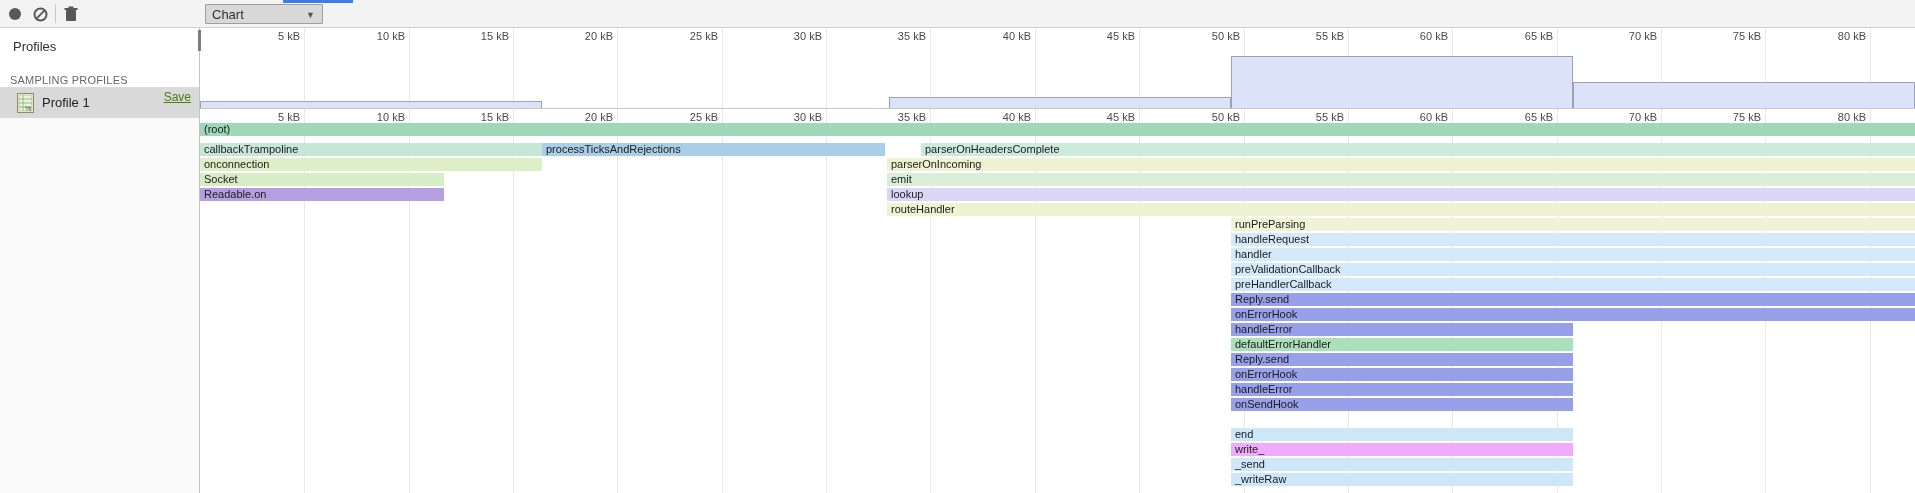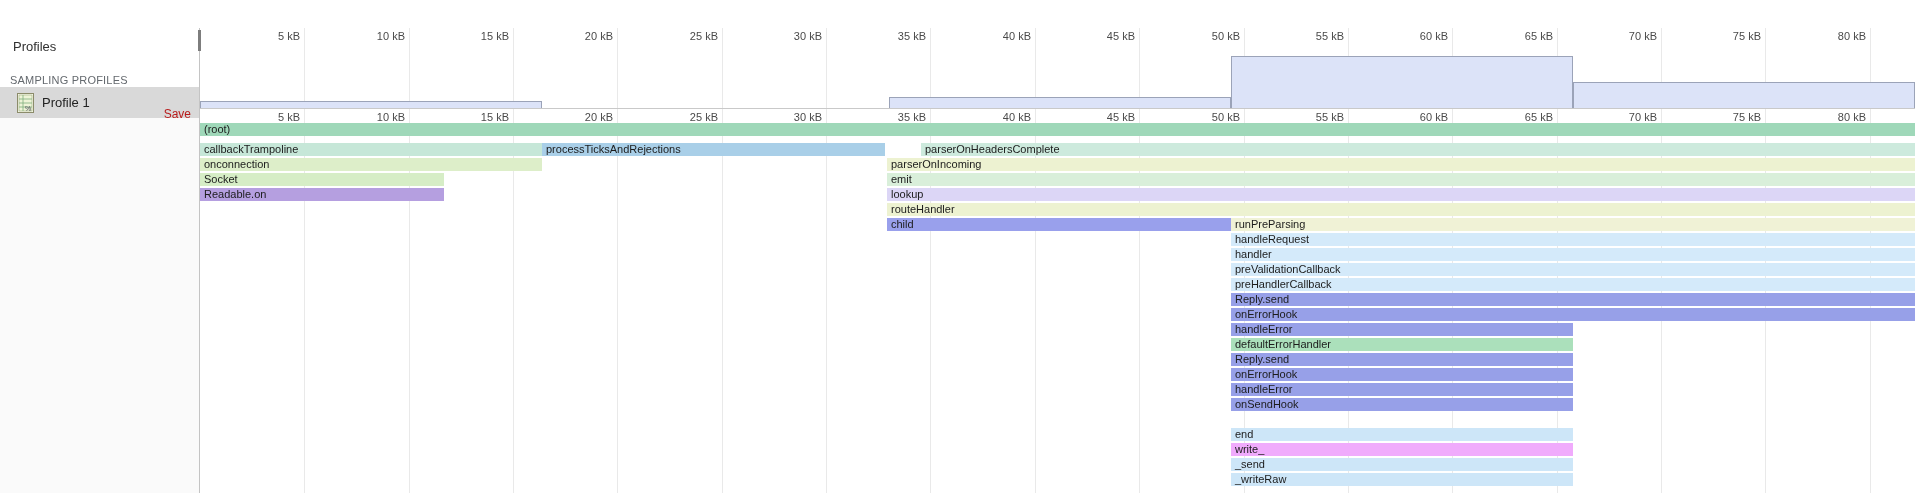--- a/index.html
+++ b/index.html
@@ -13,41 +13,67 @@
   #chart-select{position:absolute;left:205px;top:4px;width:118px;height:20px;background:#d8d8d8;border:1px solid #9e9e9e;border-radius:1px;display:flex;align-items:center;box-sizing:border-box;padding:0 6px;color:#303030;font-size:13px;}
   #chart-select .arrow{position:absolute;right:7px;top:5px;font-size:9px;color:#555;}
 
   
   #sidebar{position:absolute;left:0;top:28px;width:200px;height:465px;background:#ffffff;border-right:1px solid #c4c4c4;box-sizing:border-box;}
   #profiles-title{position:absolute;left:13px;top:11px;font-size:13px;color:#303030;}
   #sampling-title{position:absolute;left:10px;top:46px;font-size:11px;color:#64696e;letter-spacing:.2px;}
   #profile-row{position:absolute;left:0;top:59px;width:199px;height:31px;background:#d9d9d9;display:flex;align-items:center;}
   #profile-icon{margin-left:17px;width:17px;height:20px;flex:0 0 auto;}
   #profile-name{margin-left:8px;font-size:13px;color:#222;}
-  #save-link{position:absolute;right:8px;top:20px;font-size:12px;color:#b91c1c;text-decoration:underline;cursor:pointer;}
+  #save-link{position:absolute;right:8px;top:3px;font-size:12px;color:#4d7c0f;text-decoration:underline;cursor:pointer;}
   #sidebar-below{position:absolute;left:0;top:90px;width:199px;height:375px;background:#fafafa;}
 
   
   #overview{position:absolute;left:200px;top:28px;width:1715px;height:80px;background:#fff;border-bottom:1px solid #c9c9c9;box-sizing:content-box;}
   #flame{position:absolute;left:200px;top:109px;width:1715px;height:384px;background:#fff;}
   .grid{position:absolute;top:0;width:1px;background:rgba(0,0,0,0.085);}
   .tick{position:absolute;font-size:11px;color:#4a4a4a;text-align:right;width:80px;}
   .ov-seg{position:absolute;background:#dce3f8;border:1.5px solid #9ba3b8;border-bottom:none;box-sizing:border-box;}
   #ov-grippy{position:absolute;left:-2px;top:2px;width:3px;height:21px;background:#7d7d7d;}
   .bar{position:absolute;height:13px;overflow:hidden;white-space:nowrap;font-size:11px;color:#1c1c1c;line-height:13px;padding-left:4px;box-sizing:border-box;}
   .bar.dots{background-image:radial-gradient(rgba(255,255,255,.5) 1px, transparent 1.2px);background-size:8px 8px;}
 
   
   svg{display:block}
 </style>
 </head>
 <body>
 
 <div id="app">
 
+  <div id="toolbar">
+    <div class="tbtn" style="left:4px">
+      <svg width="14" height="14">
+          <circle cx="7" cy="7" r="6" fill="#58595b"></circle>
+        </svg>
+    </div>
+    <div class="tbtn" style="left:29px">
+      <svg width="15" height="15">
+        <circle cx="7.5" cy="7.5" r="6" fill="none" stroke="#58595b" stroke-width="2"></circle>
+        <line x1="3.4" y1="11.6" x2="11.6" y2="3.4" stroke="#58595b" stroke-width="2"></line>
+      </svg>
+    </div>
+    <div class="vline" style="left:55px"></div>
+    <div class="tbtn" style="left:60px">
+      <svg width="14" height="16">
+        <rect x="2" y="4" width="10" height="11" rx="1" fill="#58595b"></rect>
+        <rect x="0.5" y="2" width="13" height="2" fill="#58595b"></rect>
+        <rect x="4.5" y="0.5" width="5" height="2" fill="#58595b"></rect>
+      </svg>
+    </div>
+    <div id="tab-underline"></div>
+    <div id="chart-select">
+      <span>Chart</span>
+      <span class="arrow">▼</span>
+    </div>
+  </div>
 
   <div id="sidebar">
     <div id="profiles-title">Profiles</div>
     <div id="sampling-title">SAMPLING PROFILES</div>
     <div id="profile-row">
       <svg id="profile-icon" viewBox="0 0 17 20">
         <rect x="0.5" y="0.5" width="16" height="19" fill="#fbfbee" stroke="#8b8b6a"></rect>
         <rect x="2" y="2" width="13" height="16" fill="#eef4d8" stroke="#9aaa7a" stroke-width="0.6"></rect>
         <line x1="2" y1="6" x2="15" y2="6" stroke="#7fae7f" stroke-width="0.8"></line>
         <line x1="2" y1="10" x2="15" y2="10" stroke="#7fae7f" stroke-width="0.8"></line>
@@ -138,21 +164,20 @@
       <div class="bar" style="left: 0px; width: 361px; top: 34px; height: 13px; background: rgb(198, 231, 216);">callbackTrampoline</div>
       <div class="bar" style="left: 342px; width: 343px; top: 34px; height: 13px; background: rgb(169, 207, 232);">processTicksAndRejections</div>
       <div class="bar" style="left: 685px; width: 1030px; top: 34px; height: 13px; background: rgb(205, 234, 221); margin-left: 36px;">parserOnHeadersComplete</div>
       <div class="bar" style="left: 0px; width: 342px; top: 49px; height: 13px; background: rgb(221, 238, 201);">onconnection</div>
       <div class="bar" style="left: 687px; width: 1028px; top: 49px; height: 13px; background: rgb(237, 242, 209);">parserOnIncoming</div>
       <div class="bar" style="left: 0px; width: 244px; top: 64px; height: 13px; background: rgb(214, 237, 198);">Socket</div>
       <div class="bar" style="left: 687px; width: 1028px; top: 64px; height: 13px; background: rgb(217, 239, 218);">emit</div>
       <div class="bar" style="left: 0px; width: 244px; top: 79px; height: 13px; background: rgb(181, 159, 224);">Readable.on</div>
       <div class="bar" style="left: 687px; width: 1028px; top: 79px; height: 13px; background: rgb(220, 214, 246);">lookup</div>
       <div class="bar" style="left: 687px; width: 1028px; top: 94px; height: 13px; background: rgb(237, 242, 209);">routeHandler</div>
-      <div class="bar dots" style="left: 687px; width: 344px; top: 109px; height: 13px; background: rgb(153, 160, 236);">child</div>
       <div class="bar" style="left: 1031px; width: 684px; top: 109px; height: 13px; background: rgb(240, 242, 214);">runPreParsing</div>
       <div class="bar" style="left: 1031px; width: 684px; top: 124px; height: 13px; background: rgb(212, 234, 250);">handleRequest</div>
       <div class="bar" style="left: 1031px; width: 684px; top: 139px; height: 13px; background: rgb(212, 234, 250);">handler</div>
       <div class="bar" style="left: 1031px; width: 684px; top: 154px; height: 13px; background: rgb(212, 234, 250);">preValidationCallback</div>
       <div class="bar" style="left: 1031px; width: 684px; top: 169px; height: 13px; background: rgb(212, 234, 250);">preHandlerCallback</div>
       <div class="bar" style="left: 1031px; width: 684px; top: 184px; height: 13px; background: rgb(151, 160, 232);">Reply.send</div>
       <div class="bar" style="left: 1031px; width: 684px; top: 199px; height: 13px; background: rgb(151, 160, 232);">onErrorHook</div>
       <div class="bar" style="left: 1031px; width: 342px; top: 214px; height: 13px; background: rgb(151, 160, 232);">handleError</div>
       <div class="bar" style="left: 1031px; width: 342px; top: 229px; height: 13px; background: rgb(171, 224, 187);">defaultErrorHandler</div>
       <div class="bar" style="left: 1031px; width: 342px; top: 244px; height: 13px; background: rgb(151, 160, 232);">Reply.send</div>

